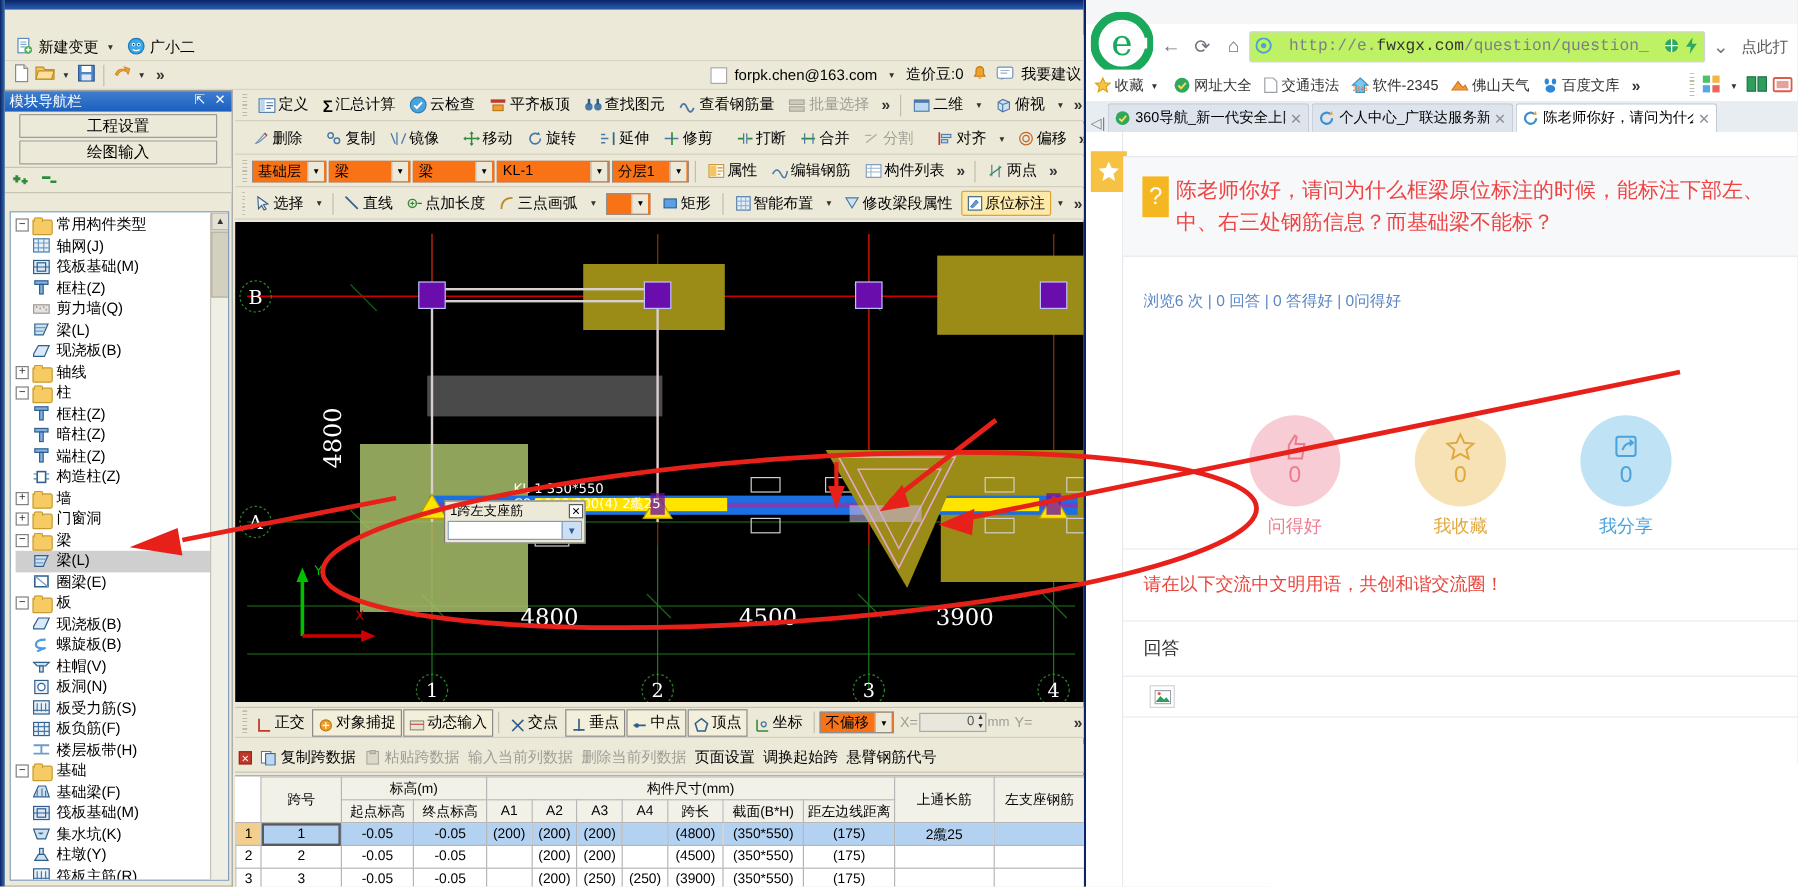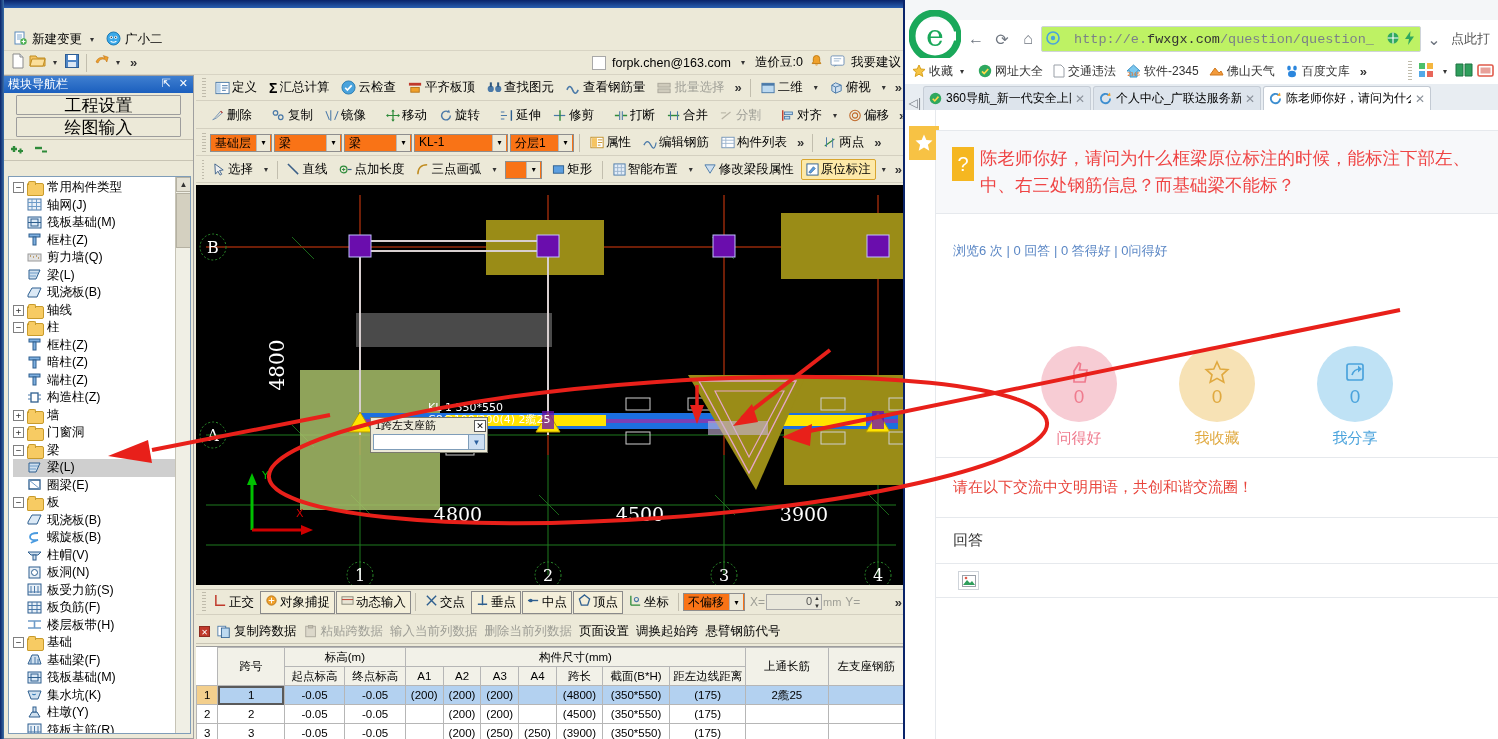--- a/index.html
+++ b/index.html
@@ -36,21 +36,21 @@
 
   
   .navpanel { position:absolute; left:4px; top:75px; width:190px; height:664px;
               background:#ece9d8; border:1px solid #a0a0a0; border-left:none; }
   .nav-title { height:17px; background:linear-gradient(to bottom,#3f7fd0,#1b5fbe);
                color:#fff; font-size:12px; display:flex; align-items:center;
                padding-left:4px; position:relative; }
   .nav-title .pin { position:absolute; right:22px; top:1px; color:#fff; font-size:11px; }
   .nav-title .xbtn { position:absolute; right:5px; top:1px; color:#fff; font-size:11px; }
   .nav-btn { margin:2px 12px; height:20px; background:#ece9d8; border:1px solid #9d9d9d;
-             display:flex; align-items:center; justify-content:center; font-size:17px;
+             display:flex; align-items:center; justify-content:center; font-size:13px;
              border-radius:1px;font-family:Liberation Mono, monospace; }
   .nav-toolrow { height:22px; border-top:1px solid #c8c4b4; border-bottom:1px solid #c8c4b4;
                  display:flex; align-items:center; gap:8px; padding-left:6px; background:#ece9d8;}
   .tree-wrap { position:absolute; left:4px; right:2px; top:100px; bottom:4px;
                background:#fff; border:1px solid #7f9db9; overflow:hidden; }
   .tree { padding:2px 0 0 4px; font-size:12.5px; color:#000; }
   .tnode { display:flex; align-items:center; height:17.5px; white-space:nowrap; cursor:default; }
   .tnode.lvl1 { padding-left:14px; }
   .tnode.sel  { background:#cfcfcf; }
   .expander { width:11px; height:11px; border:1px solid #808080; background:#fff;
@@ -96,21 +96,21 @@
 
   
   .canvas { position:absolute; left:196px; top:185px; width:709px; height:400px;
             background:#000; overflow:hidden; }
   .canvas svg { position:absolute; left:0; top:0; }
 
   
   .snapbar { position:absolute; left:196px; top:589px; width:709px; height:26px;
              background:#ece9d8; display:flex; align-items:center; padding-left:4px; gap:1px;
              border-top:1px solid #c8c4b4; border-bottom:1px solid #d4d0c0;}
-  .snap-item{ display:flex; align-items:flex-start; gap:2px; padding:2px 4px; font-size:12.5px;
+  .snap-item{ display:flex; align-items:flex-end; gap:2px; padding:2px 4px; font-size:12.5px;
               border:1px solid transparent;}
   .snap-item.on { border:1px solid #8a8a8a; background:#f4efda; }
   .numbox { width:56px; height:16px; background:#e9e7db; border:1px solid #a8a8a8;
             font-size:11px; text-align:right; padding-right:9px; color:#555; position:relative;}
   .spin { position:absolute; right:1px; top:0px; width:8px; height:14px;
           display:flex; flex-direction:column; justify-content:space-between; }
   .spin i { font-size:6px; line-height:6px; font-style:normal; color:#333;}
 
   .cmdbar { position:absolute; left:196px; top:620px; width:709px; height:24px;
             background:#ece9d8; display:flex; align-items:center; padding-left:3px; gap:7px;

